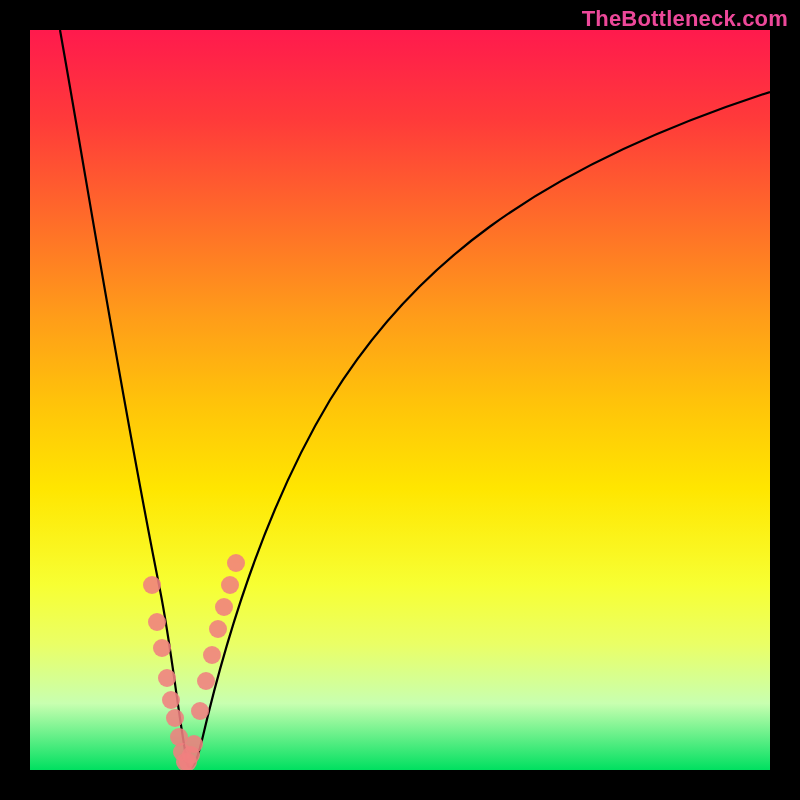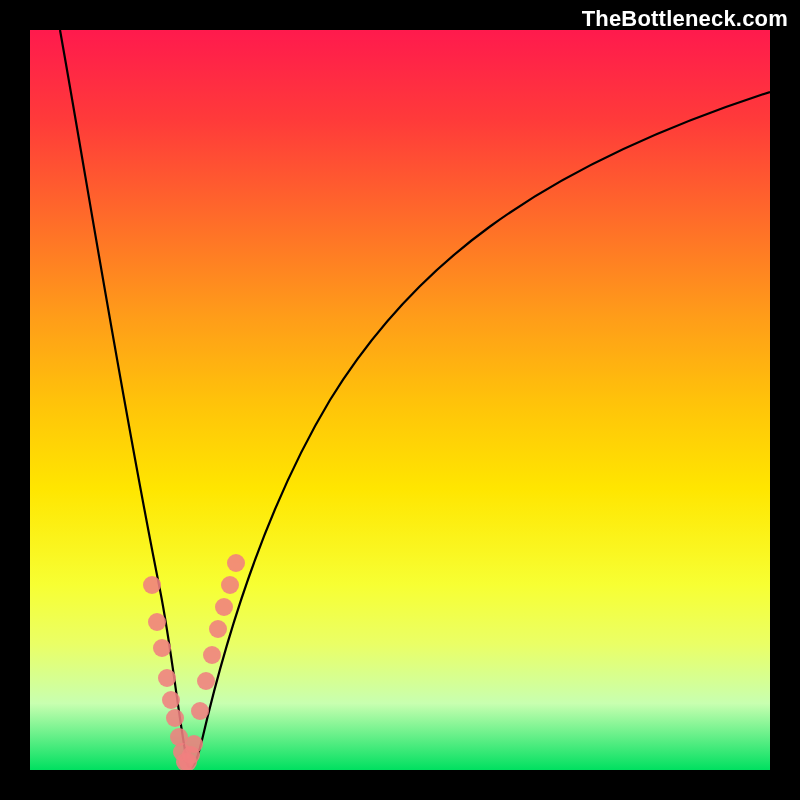--- a/index.html
+++ b/index.html
@@ -28,21 +28,21 @@
       #c8ffb0 91%,
       #00e060 100%);
   }
   .watermark {
     position: absolute;
     top: 6px;
     right: 12px;
     font-family: Arial, Helvetica, sans-serif;
     font-size: 22px;
     font-weight: 600;
-    color: #ffffff;
+    color: #ec4899;
     letter-spacing: 0.2px;
     user-select: none;
   }
   .curve-svg {
     position: absolute;
     left: 0;
     top: 0;
     width: 740px;
     height: 740px;
   }

